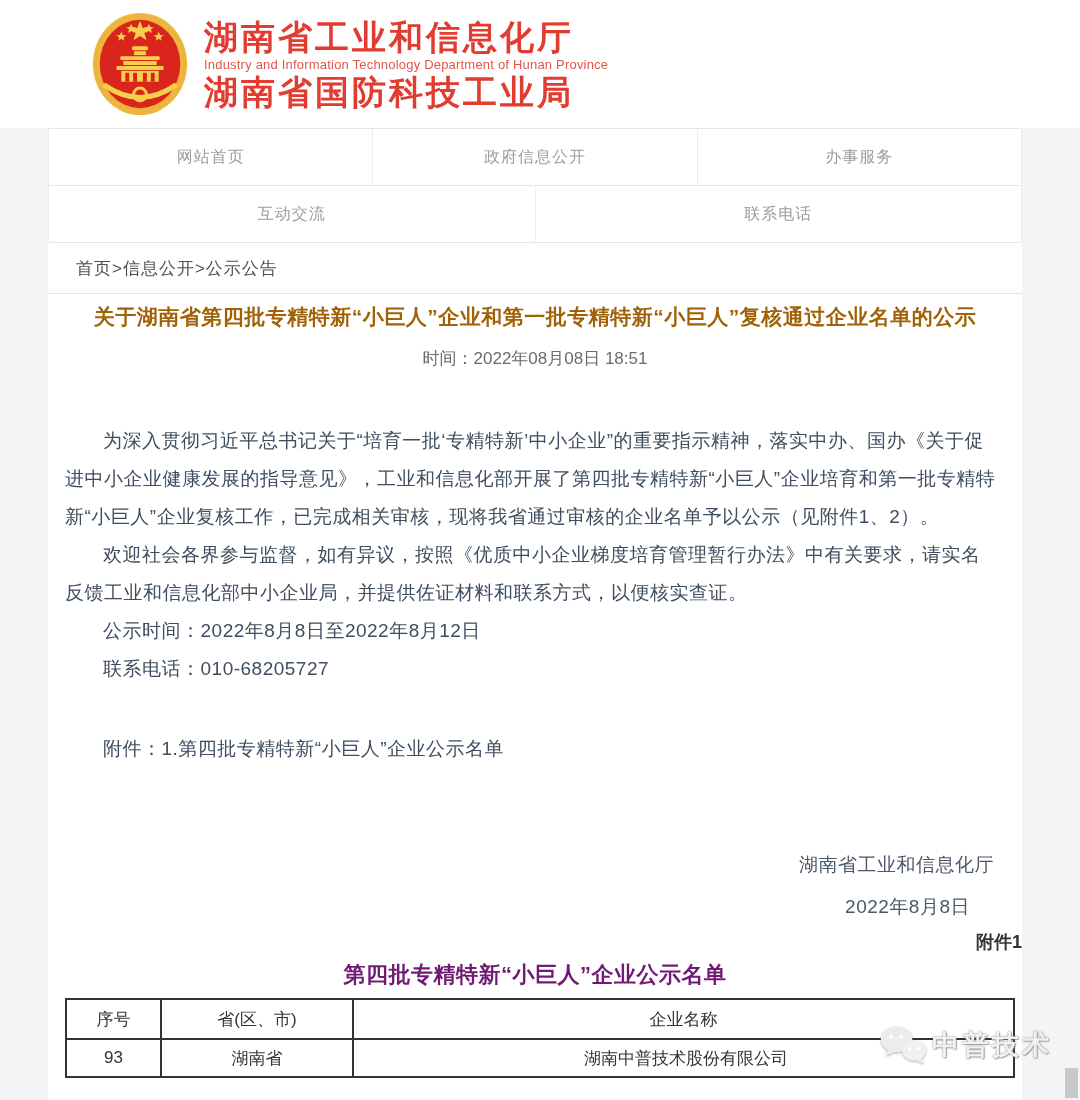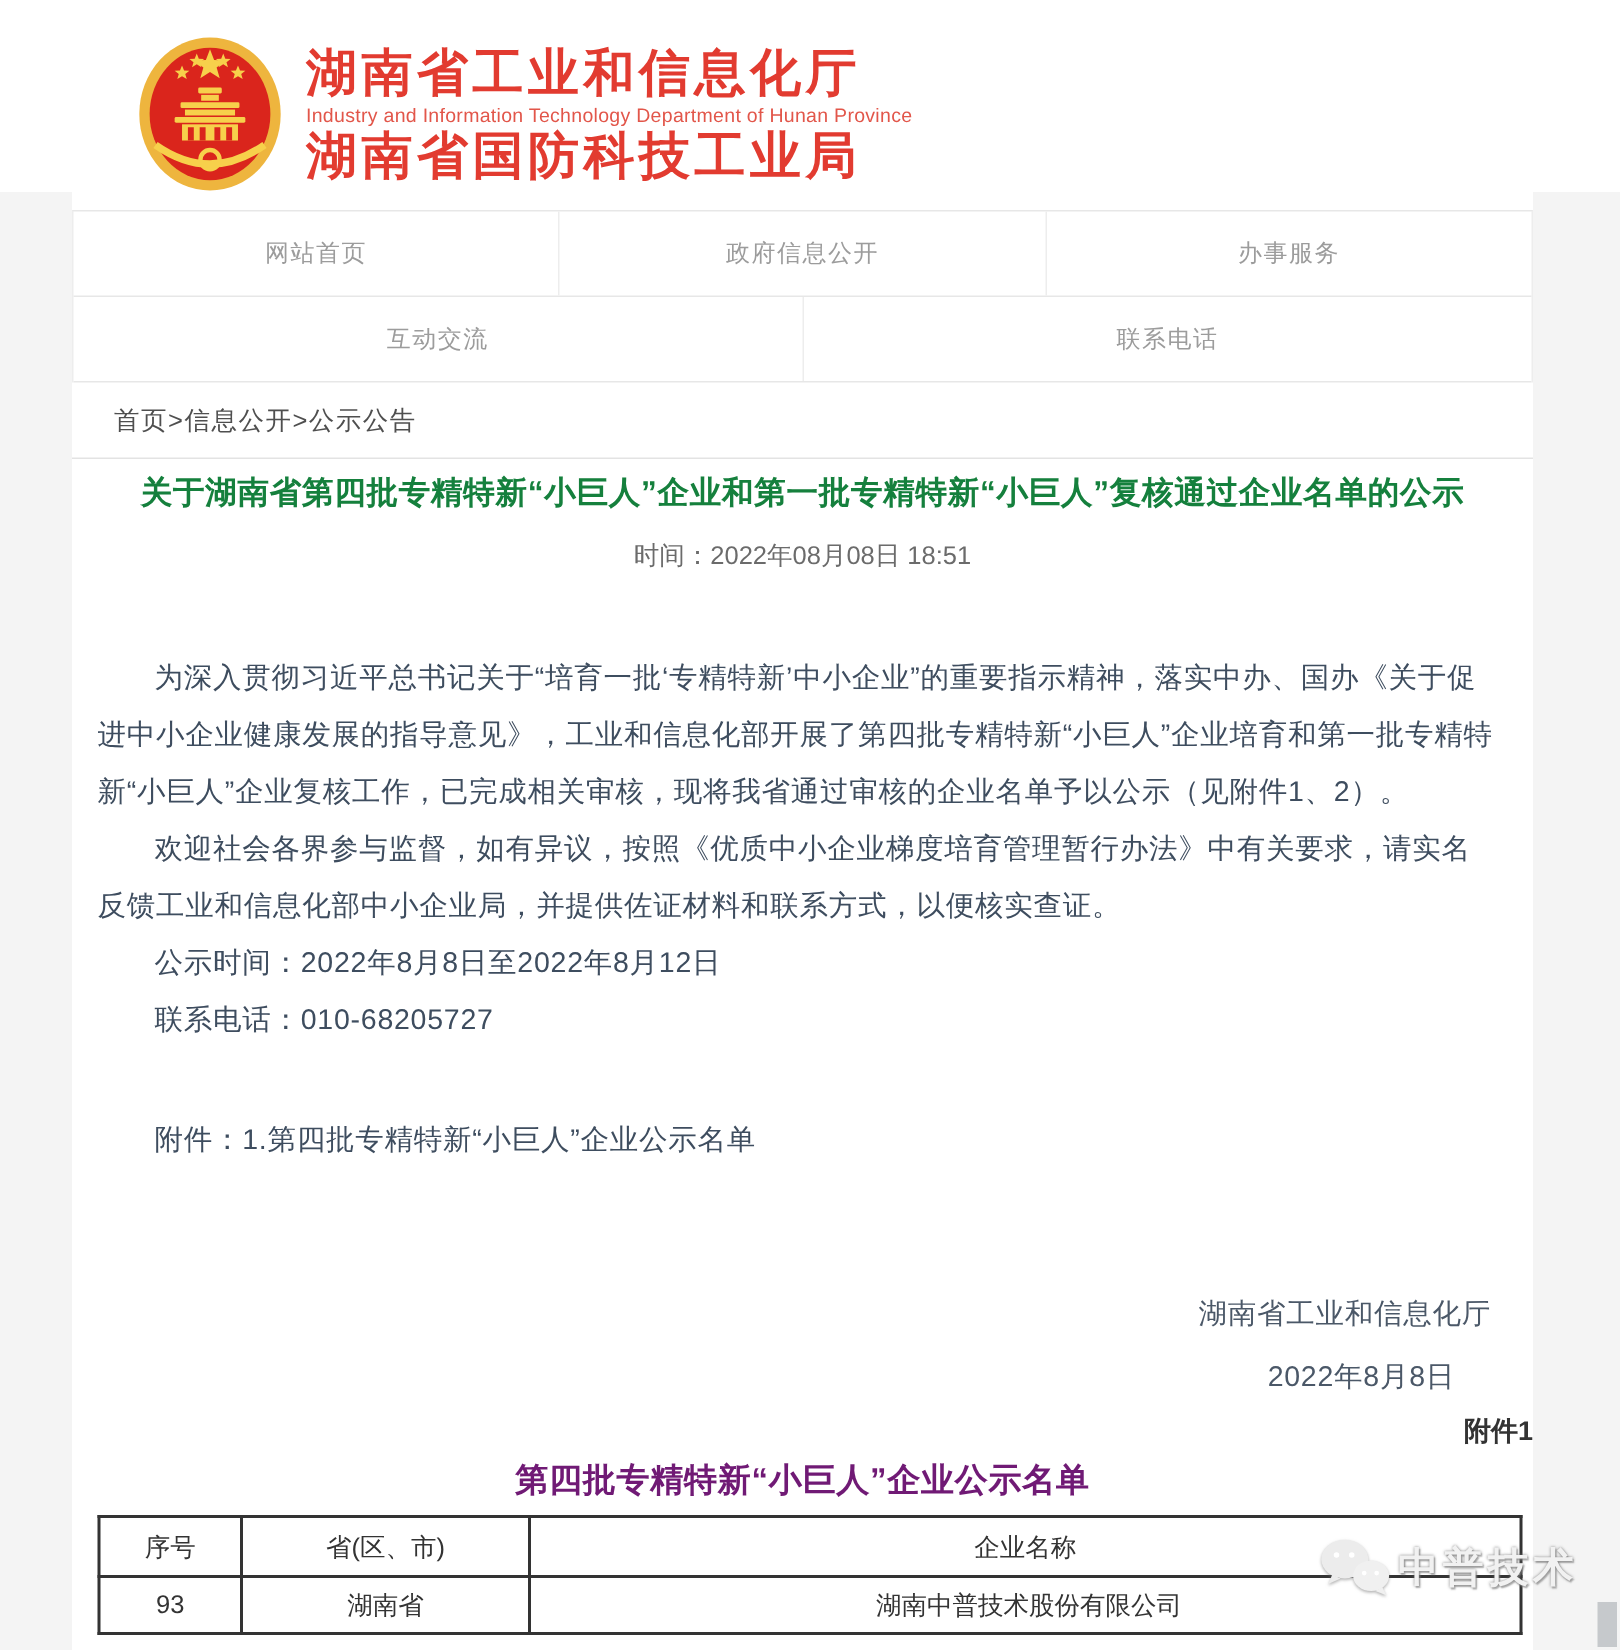--- a/index.html
+++ b/index.html
@@ -8,21 +8,21 @@
 
   .page {
     position:relative; width:1080px; height:1100px;
     background:#ffffff; overflow:hidden; margin:0 auto;
   }
   .gutter { position:absolute; top:128px; bottom:0; background:#f4f4f4; z-index:0; }
   .gutter.left  { left:0;  width:48px; }
   .gutter.right { right:0; width:58px; }
 
   .sheet {
-    position:absolute; left:48px; top:12px; width:974px; height:820px;
+    position:absolute; left:48px; top:0; width:974px; height:820px;
     background:#ffffff; z-index:1;
   }
 
   
   .masthead { height:128px; display:flex; align-items:center; padding-left:42px; }
   .emblem { width:100px; height:108px; flex:0 0 auto; }
   .masthead-text { margin-left:14px; }
   .org-cn { color:#e23b30; font-weight:bold; font-size:34px; letter-spacing:3px; line-height:38px; }
   .org-en { color:#e2564a; font-size:13px; line-height:17px; letter-spacing:0.2px;text-align:center; }
 
@@ -38,21 +38,21 @@
 
   
   .breadcrumb {
     padding:14px 0 13px 28px; font-size:17px; color:#4f4f4f;
     border-bottom:1px solid #e3e3e3; letter-spacing:1px;
   }
 
   
   .article-title {
     margin:9px 24px 0; text-align:center; font-size:21px; font-weight:bold;
-    color:#15803d; line-height:28px; letter-spacing:0.5px;
+    color:#a16207; line-height:28px; letter-spacing:0.5px;
   }
   .article-time { margin-top:16px; text-align:center; font-size:17px; color:#6b6b6b; }
 
   
   .article-body {
     margin-top:52px; padding:0 24px 0 17px;
     font-size:19px; color:#3e4d5f; line-height:38px; letter-spacing:0.5px;
   }
   .para { text-indent:2em; }
   .attach-block { margin-top:42px; }

